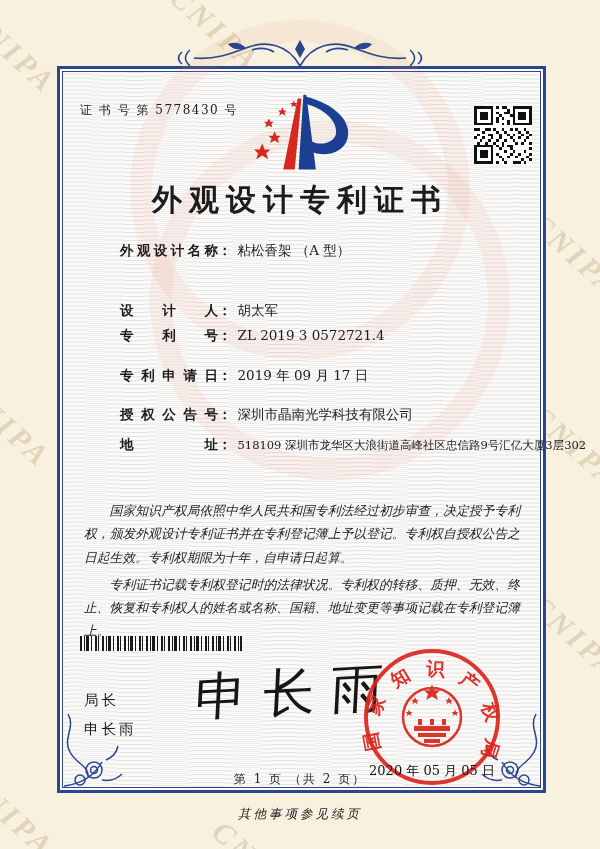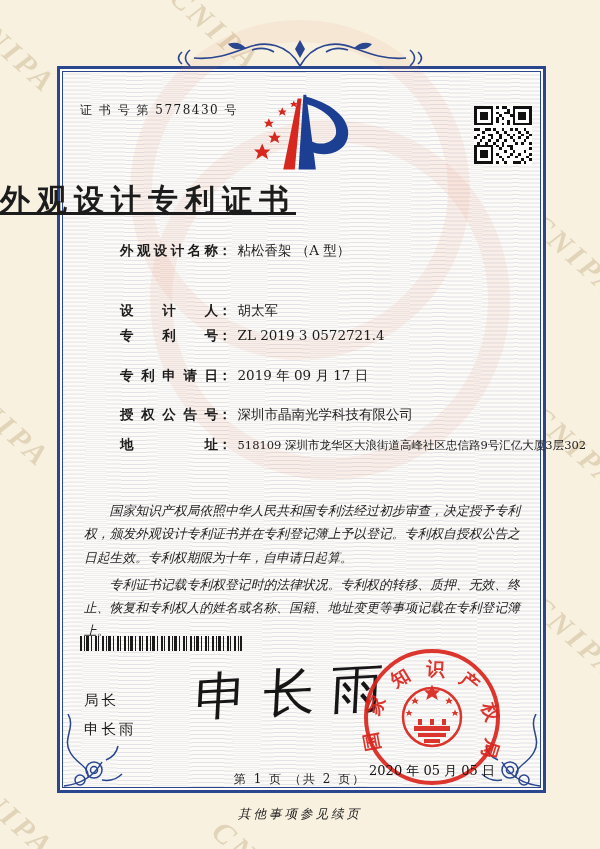--- a/index.html
+++ b/index.html
@@ -28,22 +28,22 @@
     background-image:
       repeating-linear-gradient(1.6deg, rgba(135,140,175,.13) 0 1px, transparent 1px 4px),
       repeating-linear-gradient(-1.4deg, rgba(135,140,175,.10) 0 1px, transparent 1px 4px);
   }
   .ornament{position:absolute;z-index:4;}
   
   .cert-no{position:absolute;left:80px;top:102px;font-size:12px;letter-spacing:1.5px;z-index:5;}
   .logo{position:absolute;left:243px;top:92px;z-index:5;}
   .qr{position:absolute;left:474px;top:106px;width:58px;height:58px;background:#fff;z-index:5;}
   .title{
-    position:absolute;left:0;width:600px;top:180px;text-align:left;
-    font-size:30px;font-weight:bold;letter-spacing:7px;z-index:5;text-decoration:underline;
+    position:absolute;left:0;width:600px;top:180px;text-align:center;
+    font-size:30px;font-weight:bold;letter-spacing:7px;z-index:5;
   }
   
   .row{position:absolute;left:80px;width:450px;font-size:13.5px;white-space:nowrap;z-index:5;margin-left:40px;}
   .row .lbl{
     display:inline-block;width:98px;text-align:justify;text-align-last:justify;
     vertical-align:bottom;font-weight:600;
   }
   .row .colon{font-weight:600;}
   .row .val{margin-left:6px;}
   .grant .lbl2{display:inline-block;width:84px;text-align:justify;text-align-last:justify;font-weight:600;}

